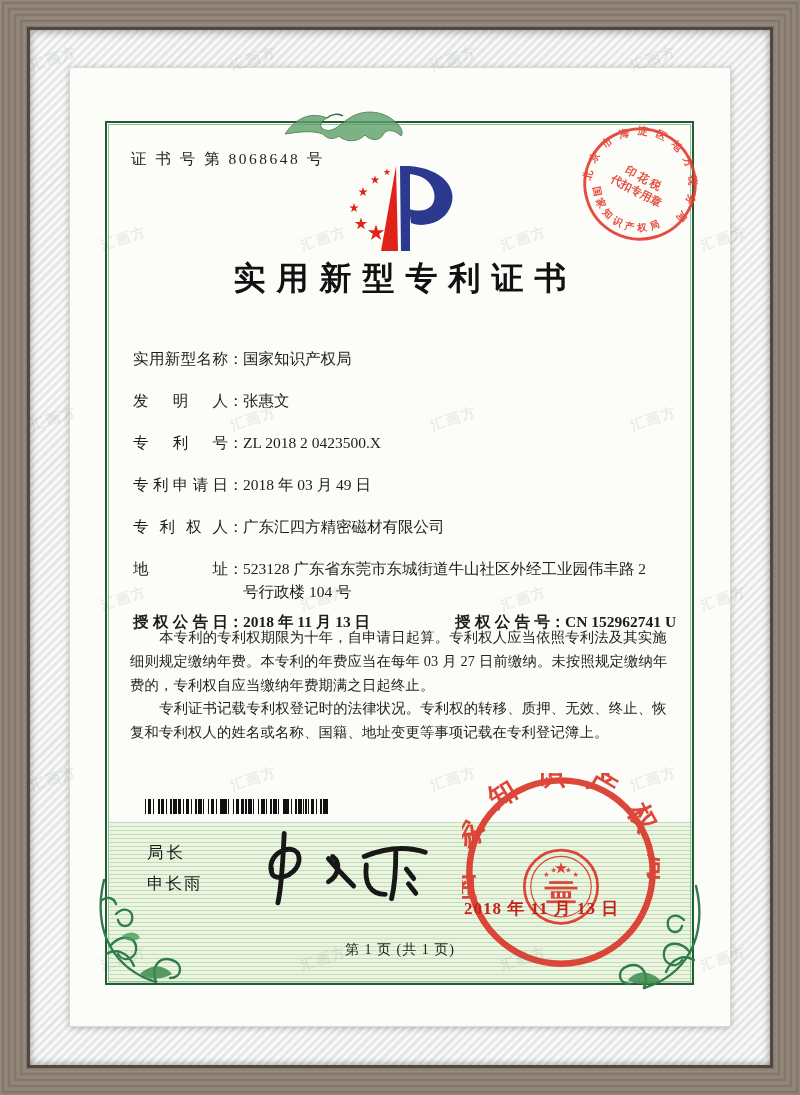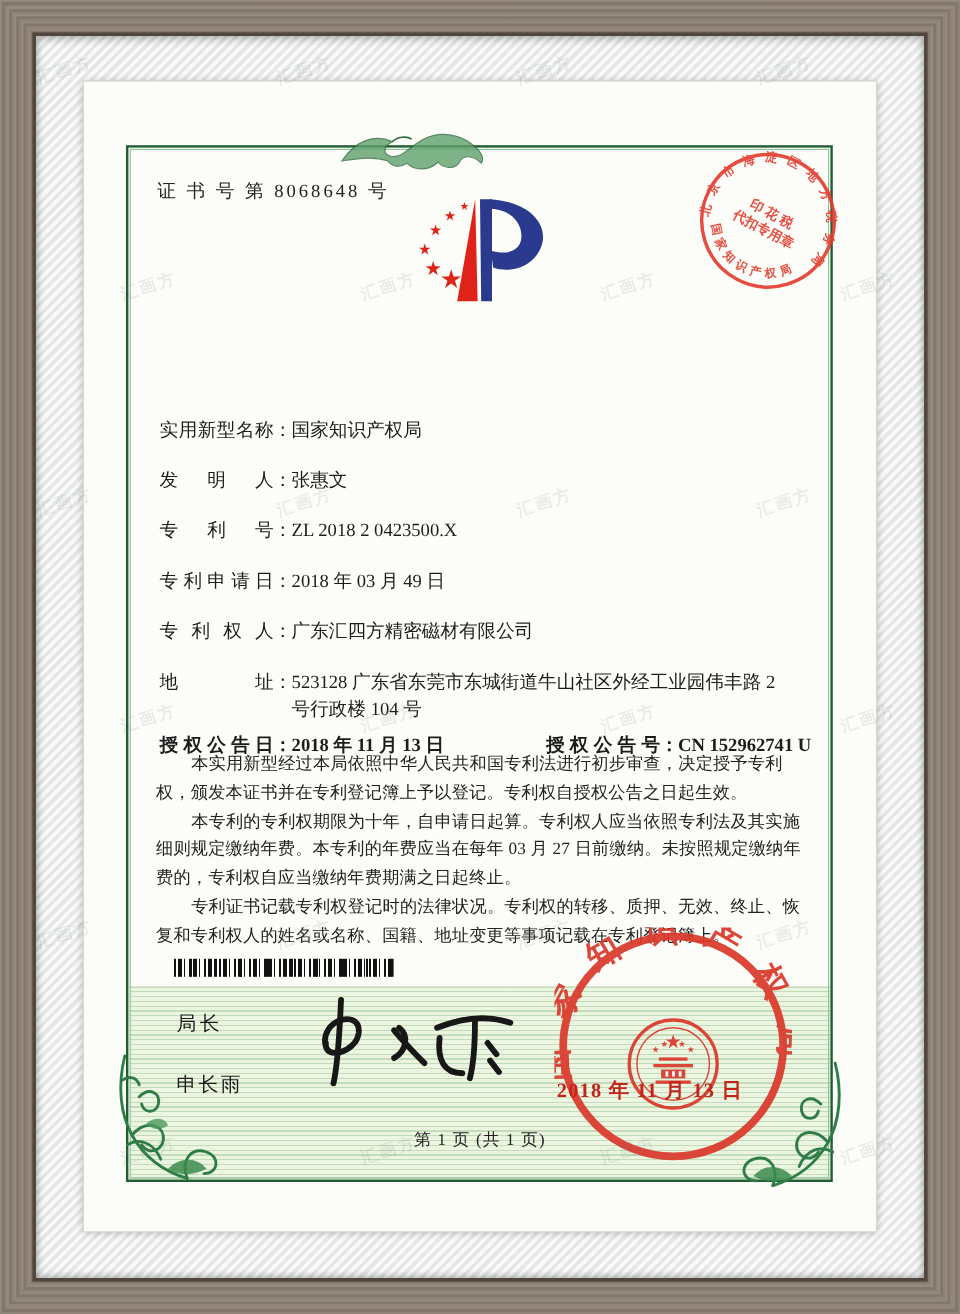--- a/index.html
+++ b/index.html
@@ -68,21 +68,21 @@
   .paras p{margin:0;text-indent:2.05em;}
 
   .barcode{position:absolute;left:145px;top:799px;width:183px;height:15px;
     background-image:
       repeating-linear-gradient(90deg,#111 0 1.5px,transparent 1.5px 3px,#111 3px 6.5px,transparent 6.5px 8px,#111 8px 9px,transparent 9px 12.5px),
       repeating-linear-gradient(90deg,transparent 0 13px,#111 13px 15px,transparent 15px 21px);}
 
   .signer-title{position:absolute;left:147px;top:842px;font-size:16.5px;letter-spacing:3px;z-index:6;
     font-family:Liberation Sans, sans-serif;}
   .signer-name{position:absolute;left:147px;top:873px;font-size:16.5px;letter-spacing:2px;z-index:6;
-    font-family:"Liberation Sans","DejaVu Sans",sans-serif;margin-top:20px;}
+    font-family:"Liberation Sans","DejaVu Sans",sans-serif;}
   .signature{position:absolute;left:240px;top:824px;width:200px;height:86px;z-index:6;}
 
   .big-seal{position:absolute;left:462px;top:773px;width:198px;height:198px;z-index:7;opacity:.92;}
   .seal-date{position:absolute;left:464px;top:897px;z-index:8;font-size:17px;font-weight:bold;
     color:#c4231a;letter-spacing:1px;}
   .tax-seal{position:absolute;left:580px;top:124px;width:120px;height:120px;z-index:7;
     transform:rotate(28deg);opacity:.9;}
 
   .page-footer{position:absolute;left:0;right:0;top:941px;text-align:center;font-size:14px;
     letter-spacing:1px;z-index:6;color:#222;}
@@ -158,20 +158,21 @@
       <g fill="#df2318">
         <use href="#st" transform="translate(53,13) scale(3.6)"></use>
         <use href="#st" transform="translate(41,21) scale(4.6)"></use>
         <use href="#st" transform="translate(29,33) scale(5)"></use>
         <use href="#st" transform="translate(20,49) scale(5)"></use>
         <use href="#st" transform="translate(27,65) scale(6.6)"></use>
         <use href="#st" transform="translate(42,74) scale(8.6)"></use>
       </g>
     </svg>
 
+    <div class="title">实用新型专利证书</div>
 
     <div class="fields">
       <div class="frow">
         <span class="flabel">实用新型名称</span>
           <span class="fcolon">：</span>
           <span class="fvalue">国家知识产权局</span>
       </div>
       <div class="frow">
         <span class="flabel">发明人</span>
           <span class="fcolon">：</span>
@@ -205,21 +206,20 @@
         </div>
         <div class="grant-right">
           <span class="flabel">授权公告号</span>
             <span class="fcolon">：</span>
             <span>CN 152962741 U</span>
         </div>
       </div>
     </div>
 
     <div class="paras">
-      <p>本实用新型经过本局依照中华人民共和国专利法进行初步审查，决定授予专利权，颁发本证书并在专利登记簿上予以登记。专利权自授权公告之日起生效。</p>
       <p>本专利的专利权期限为十年，自申请日起算。专利权人应当依照专利法及其实施细则规定缴纳年费。本专利的年费应当在每年 03 月 27 日前缴纳。未按照规定缴纳年费的，专利权自应当缴纳年费期满之日起终止。</p>
       <p>专利证书记载专利权登记时的法律状况。专利权的转移、质押、无效、终止、恢复和专利权人的姓名或名称、国籍、地址变更等事项记载在专利登记簿上。</p>
     </div>
 
     <div class="barcode"></div>
 
     <div class="signer-title">局长</div>
     <div class="signer-name">申长雨</div>
 
     <svg class="signature" viewBox="0 0 190 80">

